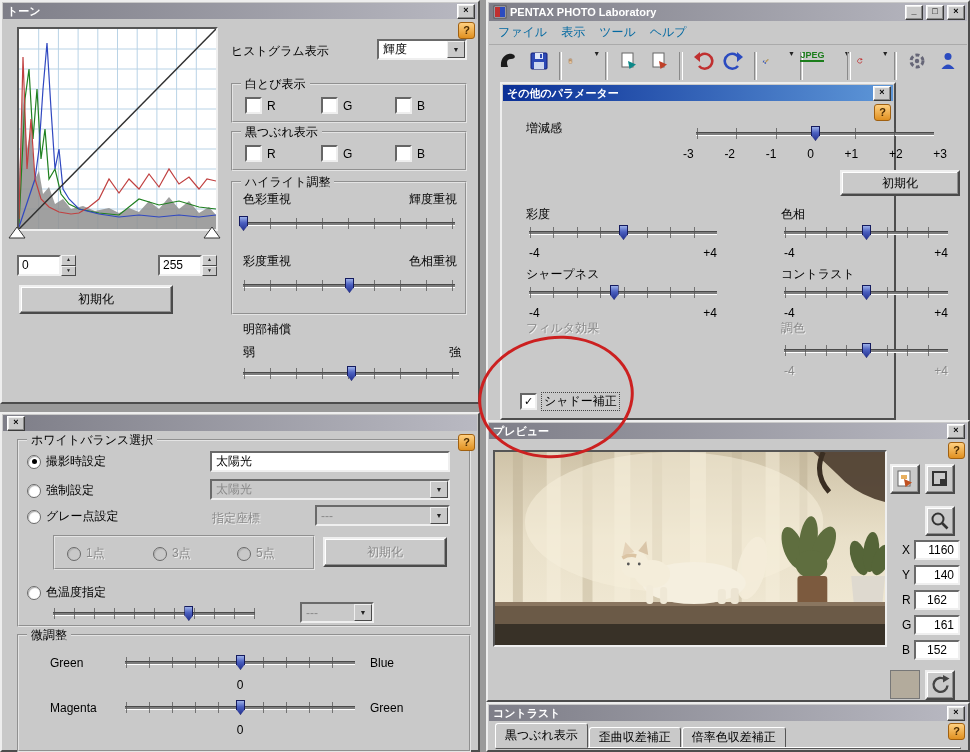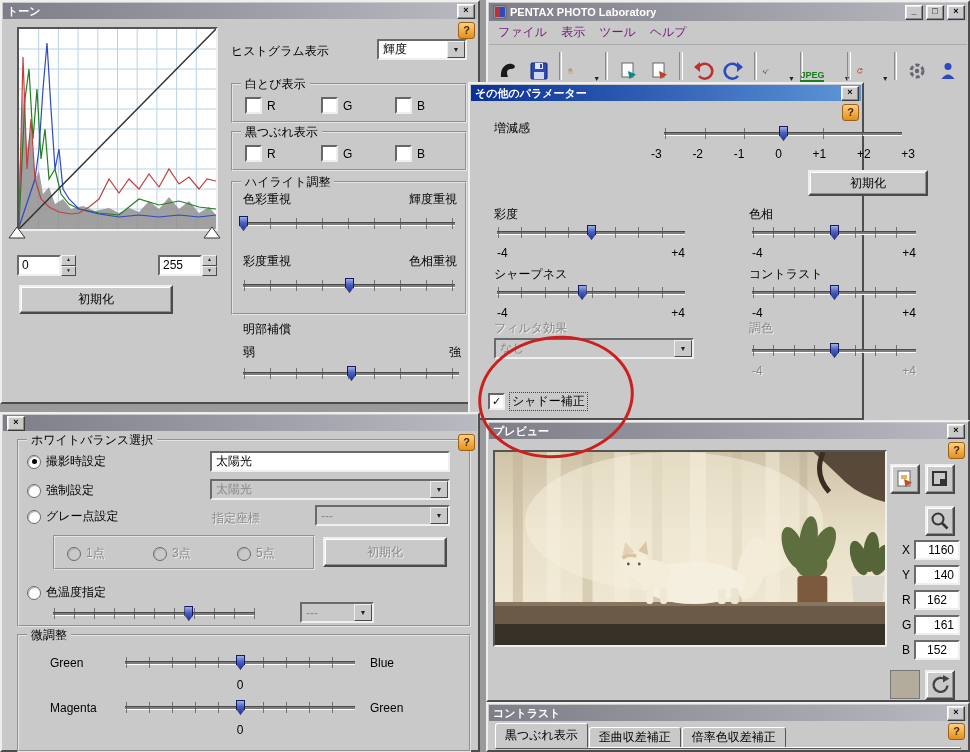--- a/index.html
+++ b/index.html
@@ -30,23 +30,23 @@
   .radio{width:12px;height:12px;border-radius:50%;background:#fff;border:1px solid #6a6a6a;box-shadow:inset 1px 1px 1px #b0b0b0;display:inline-flex;align-items:center;justify-content:center;flex:0 0 auto}
   .radio.off{background:#c9c9c9}
   .radio .dot{width:5px;height:5px;border-radius:50%;background:#000}
   .row{position:absolute;display:flex;align-items:center;gap:5px;white-space:nowrap}
   .slider{position:absolute;height:17px}
   .sl-track{position:absolute;left:0;right:0;top:7px;height:2px;background:#7d7d7d;border-top:1px solid #4a4a4a;border-bottom:1px solid #fff}
   .sl-ticks{position:absolute;left:1px;right:0;top:3px;height:11px;background:repeating-linear-gradient(to right,#555 0 1px,transparent 1px var(--tick,24px));opacity:.75}
   .sl-thumb{position:absolute;top:1px;width:9px;height:15px;background:linear-gradient(180deg,#9cb0e8 0%,#4a5fc0 45%,#27348f 100%);border:1px solid #141a5e;box-sizing:border-box;clip-path:polygon(0 0,100% 0,100% 62%,50% 100%,0 62%)}
   .minmax{position:absolute;display:flex;justify-content:space-between;font-size:12px}
   .help{position:absolute;width:15px;height:15px;border-radius:3px;background:linear-gradient(#ffd080,#e09020);border:1px solid #a06010;color:#4a2a00;font-weight:bold;font-size:11px;text-align:center;line-height:14px;z-index:5}
-  .menu-item{padding:2px 7px;color:#701a75}
+  .menu-item{padding:2px 7px;color:#0369a1}
   .toolbar{display:flex;align-items:center;gap:1px;padding:2px 4px;height:38px}
-  .tbtn{height:32px;min-width:30px;display:flex;align-items:flex-end;justify-content:center;gap:19px}
+  .tbtn{height:32px;min-width:30px;display:flex;align-items:flex-start;justify-content:center;gap:19px}
   .tsep{width:2px;height:28px;border-left:1px solid #8a8a8a;border-right:1px solid #fff;margin:0 4px}
   .dd-arrow{font-size:7px;color:#222}
   .jpeg-txt{color:#1b7d1b;font-weight:bold;font-size:9px;border-bottom:2px solid #1b7d1b;line-height:10px}
   .tabs{position:absolute;left:4px;top:2px;display:flex;align-items:flex-end;height:23px}
   .tab{height:19px;padding:0 9px;background:#c9c9c9;border:1px solid;border-color:#fff #555 #9a9a9a #fff;border-radius:3px 3px 0 0;display:flex;align-items:center;margin-right:1px}
   .tab.active{height:23px;border-bottom-color:#c9c9c9;z-index:2}
   .tabpanel{position:absolute;left:4px;top:24px;right:4px;bottom:0;background:#c9c9c9;border:1px solid;border-color:#fff #555 #555 #fff}
   .sunken-img{position:absolute;border:2px solid;border-color:#555 #efefef #efefef #555;box-sizing:content-box;overflow:hidden;background:#e9e0c9}
   .annotation{position:absolute;border:3px solid;border-radius:50%;z-index:99;pointer-events:none}
   .focus-box{outline:1px dotted #444;padding:0 2px}
@@ -284,21 +284,21 @@
       <span class="lbl" style="left:238px;top:323px">弱</span>
       <span class="lbl" style="left:444px;top:323px">強</span>
       <div class="slider" style="left:238px;top:344px;width:216px;--tick:26px">
         <div class="sl-track"></div>
           <div class="sl-ticks"></div>
           <div class="sl-thumb" style="left: calc(50% - 4px);"></div>
       </div>
     </div>
   </div>
 
-  <div class="window" style="left:468px;top:82px;width:396px;height:338px">
+  <div class="window" style="left:500px;top:82px;width:396px;height:338px">
     <div class="titlebar active">
       <span class="tb-text">その他のパラメーター</span>
       <span class="win-btn">×</span>
     </div>
     <div class="help" style="right:3px;top:20px">?</div>
     <div class="client">
       <span class="lbl" style="left:21px;top:17px">増減感</span>
       <div class="slider" style="left:191px;top:22px;width:238px;--tick:39.5px">
         <div class="sl-track"></div>
           <div class="sl-ticks"></div>
@@ -355,24 +355,20 @@
         <div class="sl-track"></div>
           <div class="sl-ticks"></div>
           <div class="sl-thumb" style="left: calc(50% - 4px);"></div>
       </div>
       <div class="minmax" style="left:279px;top:203px;width:164px">
         <span>-4</span>
           <span>+4</span>
       </div>
 
       <span class="lbl dis" style="left:21px;top:217px">フィルタ効果</span>
-      <div class="combo off" style="left:21px;top:235px;width:200px;height:21px">
-        <span class="val">なし</span>
-        <span class="combo-btn">▼</span>
-      </div>
 
       <span class="lbl dis" style="left:276px;top:217px">調色</span>
       <div class="slider" style="left:279px;top:239px;width:164px;--tick:20.4px">
         <div class="sl-track"></div>
           <div class="sl-ticks"></div>
           <div class="sl-thumb" style="left: calc(50% - 4px);"></div>
       </div>
       <div class="minmax dis" style="left:279px;top:261px;width:164px">
         <span>-4</span>
           <span>+4</span>

